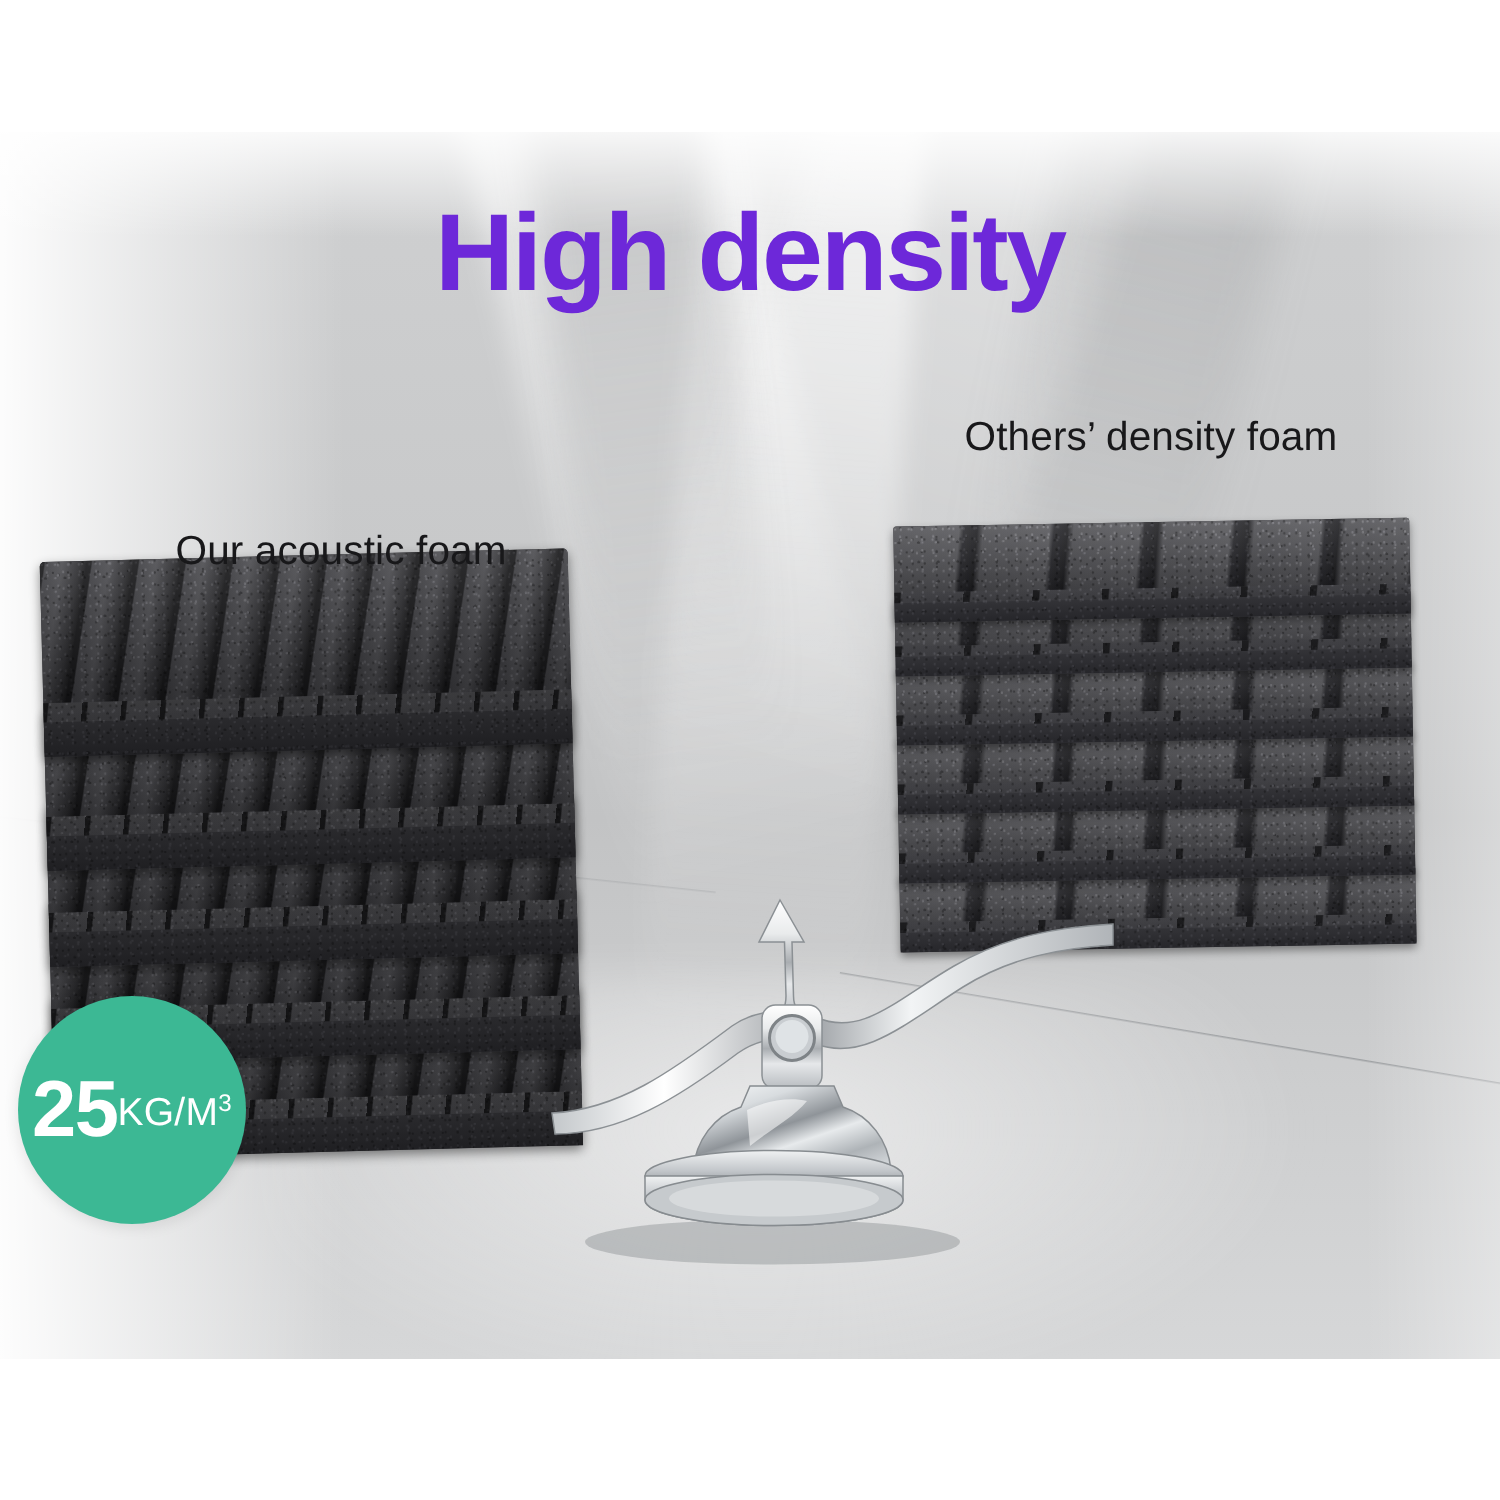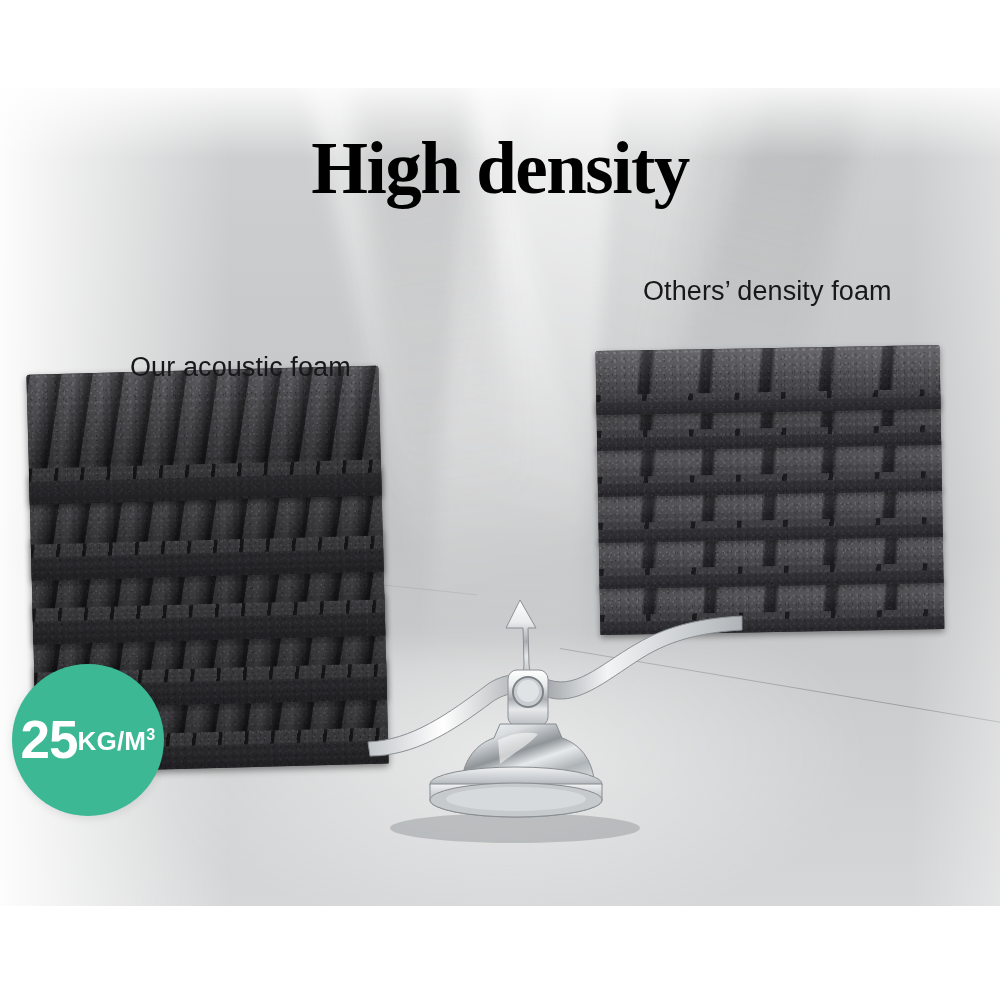--- a/index.html
+++ b/index.html
@@ -60,25 +60,25 @@
     background:linear-gradient(180deg,rgba(255,255,255,.85),rgba(255,255,255,0));}
 
   
   .band{position:absolute;left:0;right:0;background:#fff;}
   .band-top{top:0;height:88px;}
   .band-bottom{bottom:0;height:94px;}
 
   
   .headline{
     position:absolute;left:0;right:0;top:132px;text-align:center;
-    font-size:73px;font-weight:700;letter-spacing:-1.5px;color:#000000;
-    line-height:1;white-space:nowrap;font-family:Liberation Serif, serif;
+    font-size:73px;font-weight:700;letter-spacing:-1.5px;color:#6d28d9;
+    line-height:1;white-space:nowrap;
   }
   .lbl{position:absolute;font-size:27px;color:#18181a;white-space:nowrap;letter-spacing:.1px;}
-  .lbl-left{left:130px;top:352px;}
+  .lbl-left{left:117px;top:352px;}
   .lbl-right{left:643px;top:276px;}
 
   
   .stack{position:absolute;}
 
   
   .stack-left{left:32px;top:404px;width:360px;height:362px;transform:rotate(-1.5deg);}
   .slabL{position:absolute;left:0;width:352px;height:108px;}
   .slabL .body{
     position:absolute;inset:0;border-radius:3px;
@@ -157,21 +157,21 @@
   .scale{position:absolute;left:330px;top:588px;width:420px;height:260px;}
   .scale svg{display:block;overflow:visible;}
 
   
   .badge{
     position:absolute;left:12px;top:664px;width:152px;height:152px;border-radius:50%;
     display:flex;align-items:center;justify-content:center;
     color:#fff;box-shadow:0 2px 10px rgba(0,0,0,.10);
   }
   .badge-value{font-size:53px;font-weight:700;line-height:.95;letter-spacing:-1px;}
-  .badge-unit{font-size:26px;font-weight:700;line-height:1.1;letter-spacing:.2px;margin-top:2px;text-align:center;}
+  .badge-unit{font-size:26px;font-weight:400;line-height:1.1;letter-spacing:.2px;margin-top:2px;text-align:center;}
   .badge-unit sup{font-size:.62em;vertical-align:super;line-height:0;}
 </style>
 </head>
 <body>
 
 <div id="stage">
 
   <div class="scene">
     <div class="scene-wall"></div>
 

